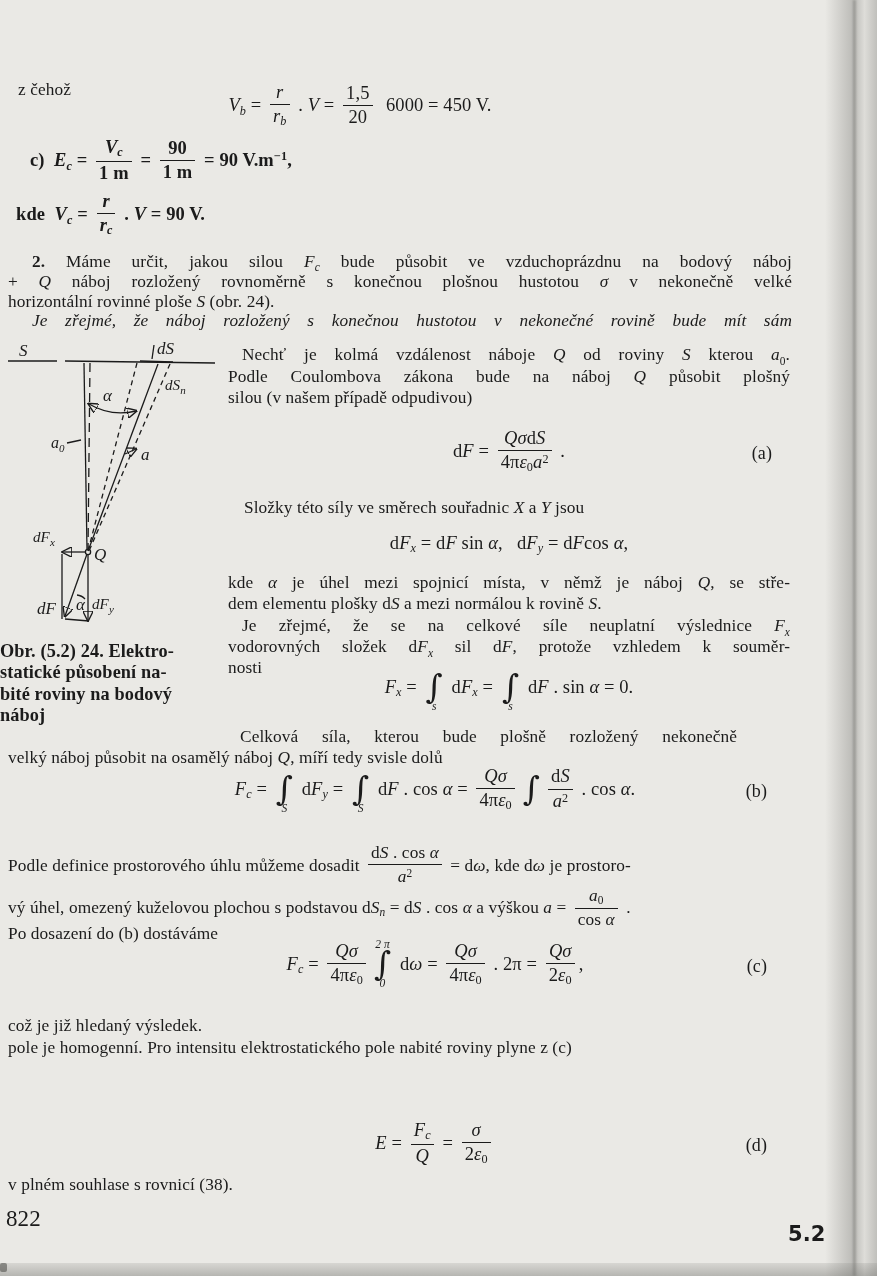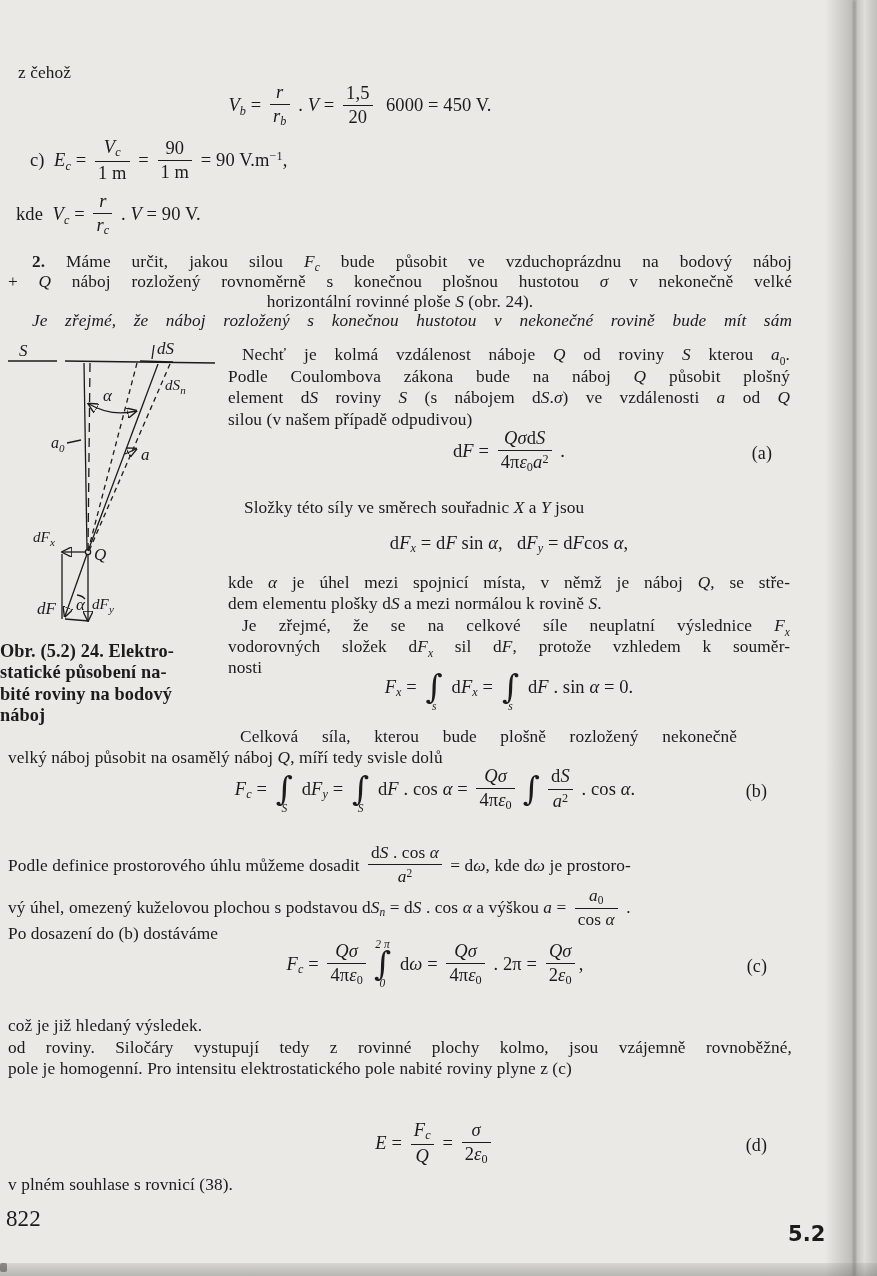--- a/index.html
+++ b/index.html
@@ -22,21 +22,21 @@
   .line{height:20px;white-space:nowrap;overflow:visible;}
   .lh215 .line{height:21.5px;line-height:21.5px;}
   .lh213 .line{height:21.3px;line-height:21.3px;}
   .j{white-space:normal;text-align:justify;text-align-last:justify;}
   .ind{text-indent:24px;}
   .ind-sm{text-indent:14px;}
   .center{text-align:center;text-align-last:center;white-space:normal;}
 
   
   .eq{position:absolute;font-size:18.5px;text-align:center;white-space:nowrap;}
-  .eq.leftal{text-align:left;}
+  .eq.leftal{text-align:left;font-weight:bold;}
   .fline{position:absolute;font-size:17.3px;white-space:nowrap;}
   .tk-r{white-space:pre-wrap;}
   .tk-i{font-style:italic;white-space:pre-wrap;}
   .tk-b{font-weight:bold;white-space:pre-wrap;}
   .tk-sub{font-size:66%;font-style:italic;vertical-align:-22%;}
   .tk-sup{font-size:66%;font-style:italic;vertical-align:40%;}
   .tk-sub.up,.tk-sup.up{font-style:normal;}
   .frac{display:inline-block;vertical-align:middle;text-align:center;margin:0 4px;transform:translateY(-2px);}
   .fnum{display:block;padding:1px 3px 2px;border-bottom:1.3px solid #1b1b1b;line-height:1.05;}
   .fden{display:block;padding:2px 3px 0;line-height:1.05;}
@@ -57,29 +57,29 @@
 </head>
 <body>
 
 <div class="page">
 
   <div class="edge-band"></div>
   <div class="edge-line"></div>
   <div class="bottom-band"></div>
   <div class="corner-smudge"></div>
 
-  <div class="abs txt" style="left:18px;top:63px;">z čehož</div>
+  <div class="abs txt" style="left:18px;top:80px;">z čehož</div>
   <div class="eq" style="left:60px;top:84px;width:600px;"><span class="tk-i">V</span><span class="tk-sub">b</span><span class="tk-r"> = </span><span class="frac"><span class="fnum"><span class="tk-i">r</span></span><span class="fden"><span class="tk-i">r</span><span class="tk-sub">b</span></span></span><span class="tk-r"> . </span><span class="tk-i">V</span><span class="tk-r"> = </span><span class="frac"><span class="fnum"><span class="tk-r">1,5</span></span><span class="fden"><span class="tk-r">20</span></span></span><span class="tk-r">  6000 = 450 V.</span></div>
   <div class="eq leftal" style="left:30px;top:139px;"><span class="tk-r">c)  </span><span class="tk-i">E</span><span class="tk-sub">c</span><span class="tk-r"> = </span><span class="frac"><span class="fnum"><span class="tk-i">V</span><span class="tk-sub">c</span></span><span class="fden"><span class="tk-r">1 m</span></span></span><span class="tk-r"> = </span><span class="frac"><span class="fnum"><span class="tk-r">90</span></span><span class="fden"><span class="tk-r">1 m</span></span></span><span class="tk-r"> = 90 V.m</span><span class="tk-sup up">−1</span><span class="tk-r">,</span></div>
   <div class="eq leftal" style="left:16px;top:193px;"><span class="tk-r">kde  </span><span class="tk-i">V</span><span class="tk-sub">c</span><span class="tk-r"> = </span><span class="frac"><span class="fnum"><span class="tk-i">r</span></span><span class="fden"><span class="tk-i">r</span><span class="tk-sub">c</span></span></span><span class="tk-r"> . </span><span class="tk-i">V</span><span class="tk-r"> = 90 V.</span></div>
 
   <div class="abs txt" style="left:8px;top:252px;width:784px;">
     <div class="line j" style="height:19.8px;line-height:19.8px;text-indent:24px;"><span class="tk-b">2.</span><span class="tk-r"> Máme určit, jakou silou </span><span class="tk-i">F</span><span class="tk-sub">c</span><span class="tk-r"> bude působit ve vzduchoprázdnu na bodový náboj</span></div>
     <div class="line j" style="height:19.8px;line-height:19.8px;"><span class="tk-r">+ </span><span class="tk-i">Q</span><span class="tk-r"> náboj rozložený rovnoměrně s konečnou plošnou hustotou </span><span class="tk-i">σ</span><span class="tk-r"> v nekonečně velké</span></div>
-    <div class="line" style="height:19.8px;line-height:19.8px;text-align:center;"><span class="tk-r">horizontální rovinné ploše </span><span class="tk-i">S</span><span class="tk-r"> (obr. 24).</span></div>
+    <div class="line" style="height:19.8px;line-height:19.8px;"><span class="tk-r">horizontální rovinné ploše </span><span class="tk-i">S</span><span class="tk-r"> (obr. 24).</span></div>
     <div class="line j" style="height:19.8px;line-height:19.8px;text-indent:24px;font-style:italic;"><span class="tk-r">Je zřejmé, že náboj rozložený s konečnou hustotou v nekonečné rovině bude mít sám</span></div>
   </div>
 
   <svg class="fig-svg" width="215" height="302" viewBox="0 0 215 302">
     <defs>
       <marker id="arr" viewBox="0 0 10 10" refX="8.5" refY="5" markerWidth="8" markerHeight="8" orient="auto-start-reverse">
         <path d="M0,0 L10,5 L0,10 z" fill="#1b1b1b" stroke="none"></path>
       </marker>
     </defs>
 
@@ -122,21 +122,20 @@
   <div class="fig-caption">
     <div>Obr. (5.2) 24. Elektro-</div>
     <div>statické působení na-</div>
     <div>bité roviny na bodový</div>
     <div>náboj</div>
   </div>
 
   <div class="abs txt lh215" style="left:228px;top:344px;width:562px;">
     <div class="line j ind-sm"><span class="tk-r">Nechť je kolmá vzdálenost náboje </span><span class="tk-i">Q</span><span class="tk-r"> od roviny </span><span class="tk-i">S</span><span class="tk-r"> kterou </span><span class="tk-i">a</span><span class="tk-sub up">0</span><span class="tk-r">.</span></div>
     <div class="line j"><span class="tk-r">Podle Coulombova zákona bude na náboj </span><span class="tk-i">Q</span><span class="tk-r"> působit plošný</span></div>
-    <div class="line j"><span class="tk-r">element d</span><span class="tk-i">S</span><span class="tk-r"> roviny </span><span class="tk-i">S</span><span class="tk-r"> (s nábojem d</span><span class="tk-i">S</span><span class="tk-r">.</span><span class="tk-i">σ</span><span class="tk-r">) ve vzdálenosti </span><span class="tk-i">a</span><span class="tk-r"> od </span><span class="tk-i">Q</span></div>
     <div class="line"><span class="tk-r">silou (v našem případě odpudivou)</span></div>
   </div>
 
   <div class="eq" style="left:228px;top:430px;width:562px;">
     <span><span class="tk-r">d</span><span class="tk-i">F</span><span class="tk-r"> = </span><span class="frac"><span class="fnum"><span class="tk-i">Qσ</span><span class="tk-r">d</span><span class="tk-i">S</span></span><span class="fden"><span class="tk-r">4π</span><span class="tk-i">ε</span><span class="tk-sub up">0</span><span class="tk-i">a</span><span class="tk-sup up">2</span></span></span><span class="tk-r"> .</span></span>
     <span class="tag">(a)</span>
   </div>
 
   <div class="fline" style="left:244px;top:498px;"><span class="tk-r">Složky této síly ve směrech souřadnic </span><span class="tk-i">X</span><span class="tk-r"> a </span><span class="tk-i">Y</span><span class="tk-r"> jsou</span></div>
   <div class="eq" style="left:228px;top:533px;width:562px;"><span class="tk-r">d</span><span class="tk-i">F</span><span class="tk-sub">x</span><span class="tk-r"> = d</span><span class="tk-i">F</span><span class="tk-r"> sin </span><span class="tk-i">α</span><span class="tk-r">,   d</span><span class="tk-i">F</span><span class="tk-sub">y</span><span class="tk-r"> = d</span><span class="tk-i">F</span><span class="tk-r">cos </span><span class="tk-i">α</span><span class="tk-r">,</span></div>
@@ -187,21 +186,20 @@
     <span><span class="tk-i">F</span><span class="tk-sub">c</span><span class="tk-r"> = </span><span class="frac"><span class="fnum"><span class="tk-i">Qσ</span></span><span class="fden"><span class="tk-r">4π</span><span class="tk-i">ε</span><span class="tk-sub up">0</span></span></span><span class="iw">
           <span class="ilim">2 π</span>
           <span class="isign">∫</span>
           <span class="ilim">0</span>
         </span><span class="tk-r"> d</span><span class="tk-i">ω</span><span class="tk-r"> = </span><span class="frac"><span class="fnum"><span class="tk-i">Qσ</span></span><span class="fden"><span class="tk-r">4π</span><span class="tk-i">ε</span><span class="tk-sub up">0</span></span></span><span class="tk-r"> . 2π = </span><span class="frac"><span class="fnum"><span class="tk-i">Qσ</span></span><span class="fden"><span class="tk-r">2</span><span class="tk-i">ε</span><span class="tk-sub up">0</span></span></span><span class="tk-r">,</span></span>
     <span class="tag">(c)</span>
   </div>
 
   <div class="abs txt lh215" style="left:8px;top:1015px;width:784px;">
     <div class="line"><span class="tk-r">což je již hledaný výsledek.</span></div>
-    <div class="line j"><span class="tk-r">od roviny. Siločáry vystupují tedy z rovinné plochy kolmo, jsou vzájemně rovnoběžné,</span></div>
     <div class="line"><span class="tk-r">pole je homogenní. Pro intensitu elektrostatického pole nabité roviny plyne z (c)</span></div>
   </div>
 
   <div class="eq" style="left:85px;top:1122px;width:700px;">
     <span><span class="tk-i">E</span><span class="tk-r"> = </span><span class="frac"><span class="fnum"><span class="tk-i">F</span><span class="tk-sub">c</span></span><span class="fden"><span class="tk-i">Q</span></span></span><span class="tk-r"> = </span><span class="frac"><span class="fnum"><span class="tk-i">σ</span></span><span class="fden"><span class="tk-r">2</span><span class="tk-i">ε</span><span class="tk-sub up">0</span></span></span></span>
     <span class="tag">(d)</span>
   </div>
 
   <div class="fline" style="left:8px;top:1175px;"><span class="tk-r">v plném souhlase s rovnicí (38).</span></div>
 

